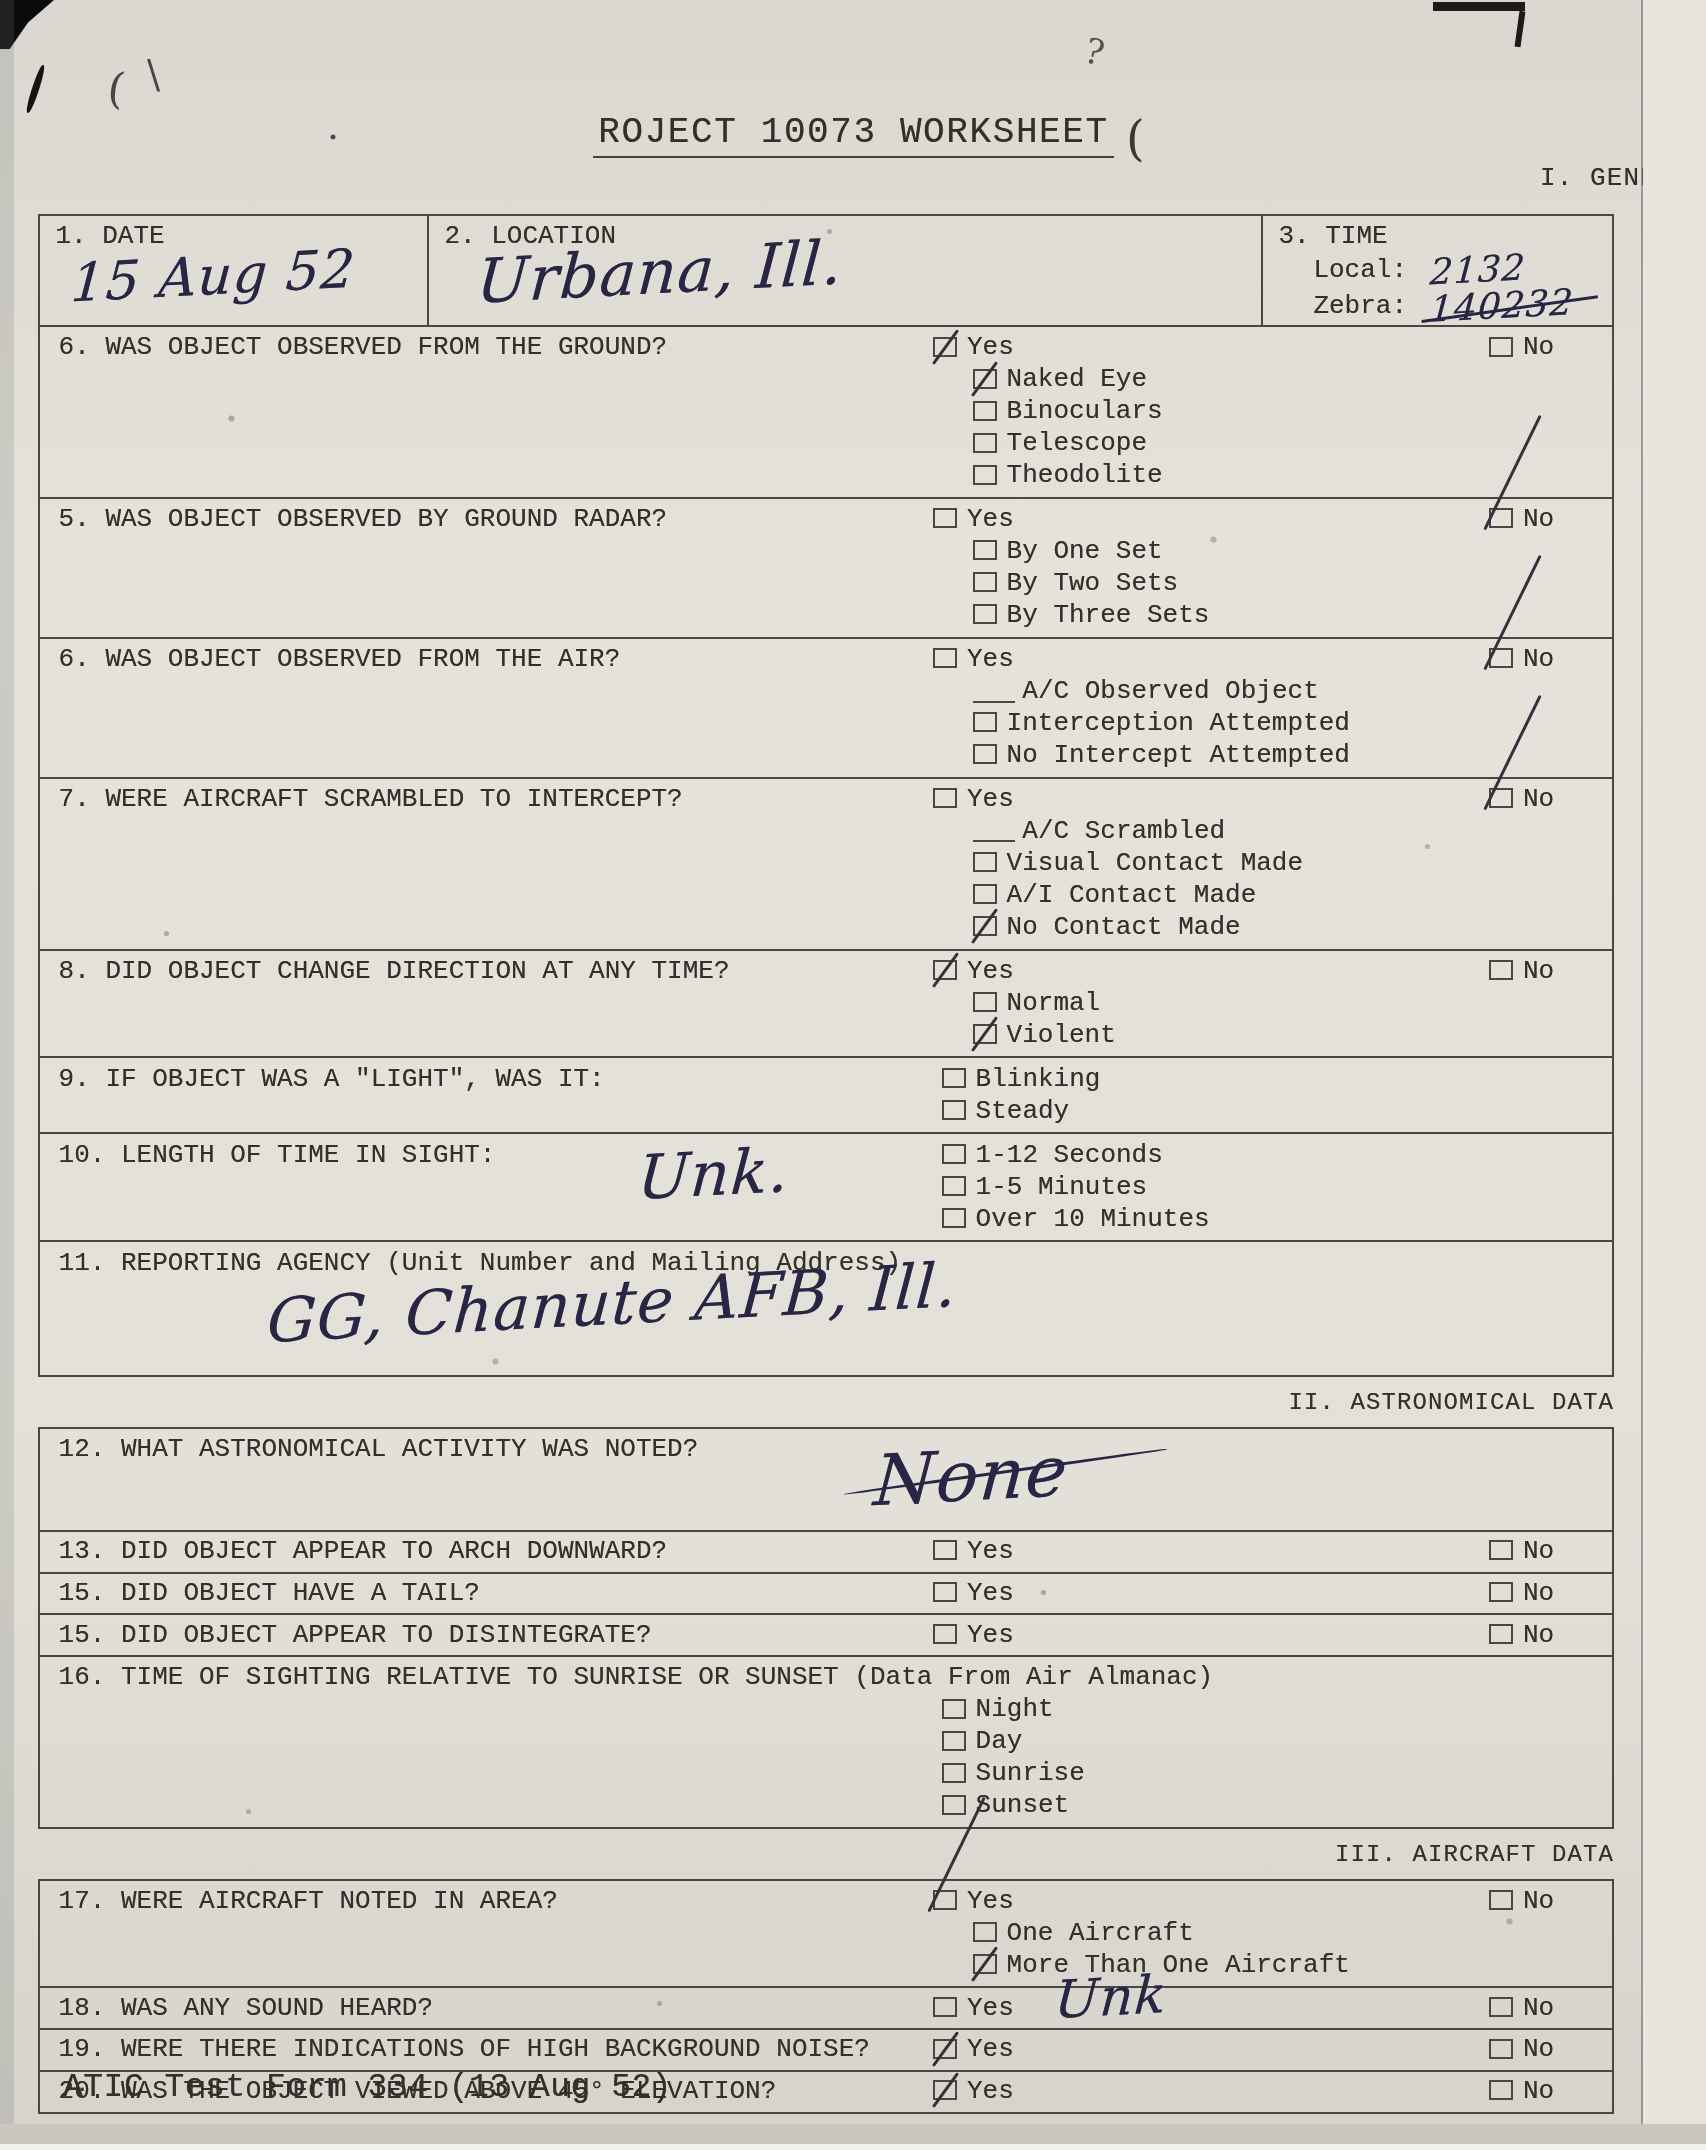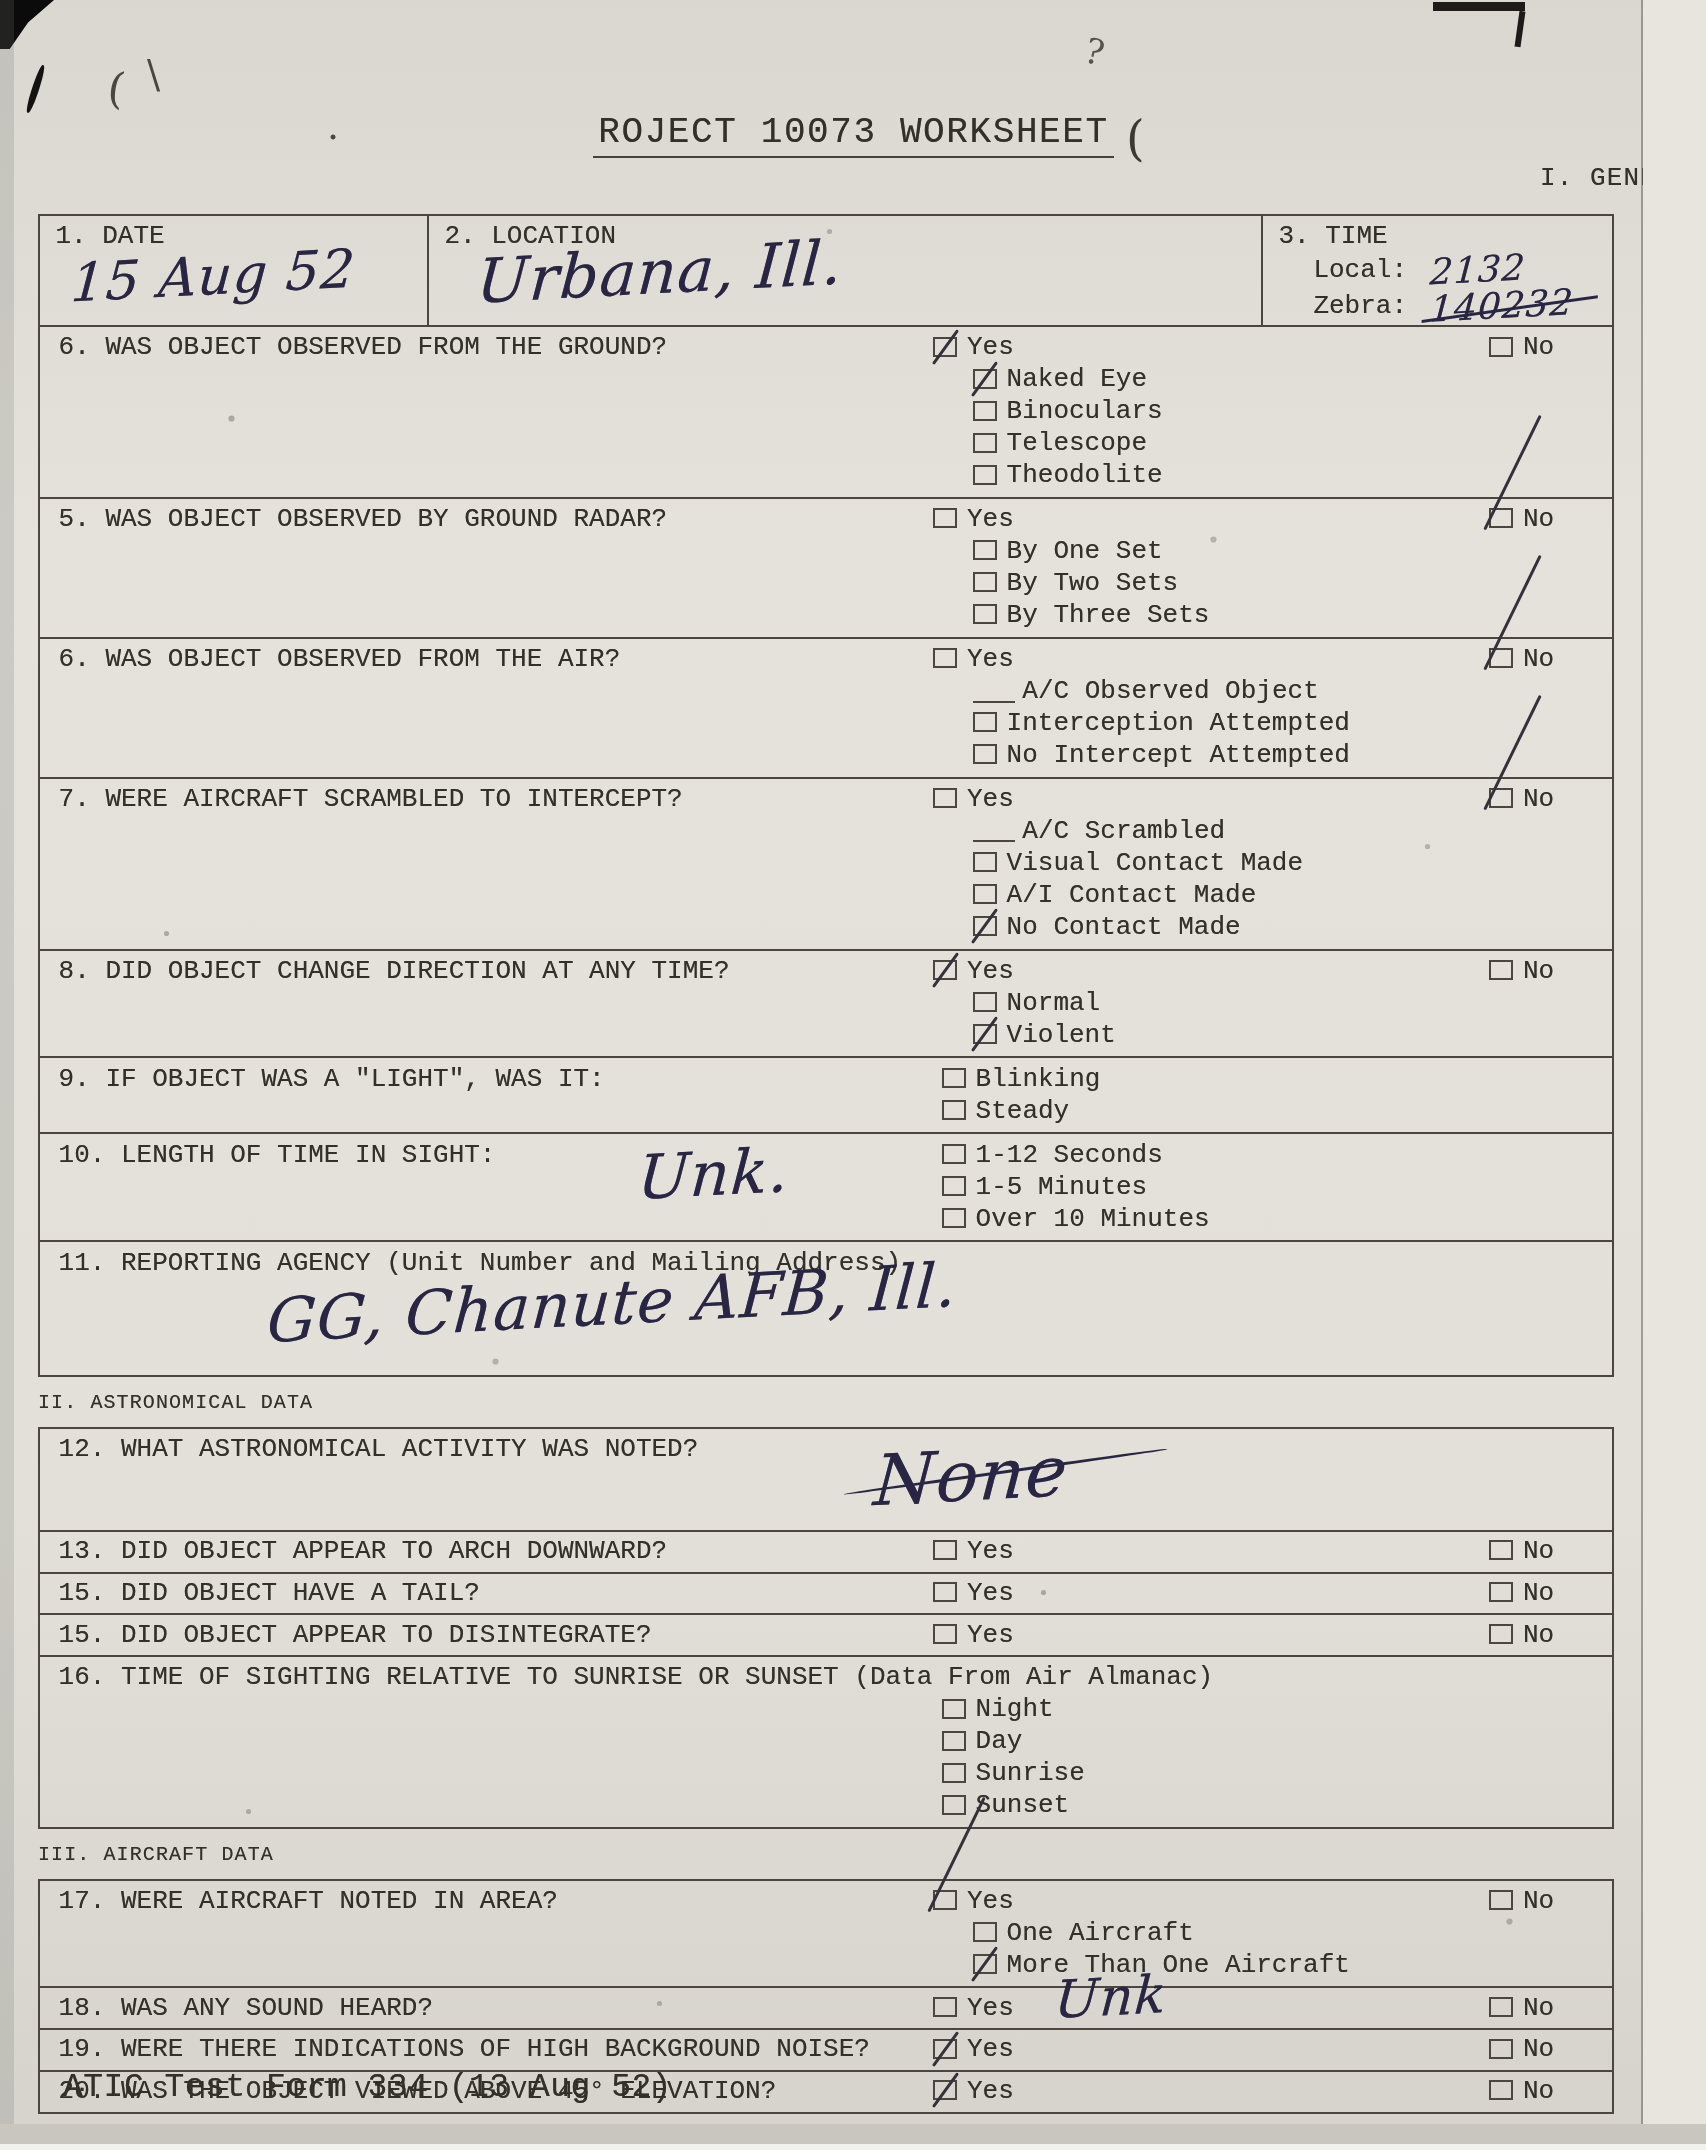--- a/index.html
+++ b/index.html
@@ -25,21 +25,21 @@
   .opts.alt{margin-left:883px}
   .opts.pullup{margin-top:-32px}
   .opt{white-space:nowrap}
   .box{position:relative;display:inline-block;width:24px;height:20px;border:2.2px solid #4b4740;
        vertical-align:-2.2px;margin-right:10px}
   .blankline{display:inline-block;width:42px;height:20px;border-bottom:2.2px solid #4b4740;
        vertical-align:-4.4px;margin-right:7.7px}
   .box.checked::after{content:"";position:absolute;width:2.7px;height:42px;background:#34313c;
        left:8.8px;top:-13px;transform:rotate(36deg);border-radius:1.6px}
   .box.slash-long::after{height:127px;top:-101px;left:20px;transform:rotate(26deg)}
-  .sechead{text-align:left;font-size:20px;margin:10px 0 7.7px;letter-spacing:1.1px}
+  .sechead{text-align:right;font-size:24px;margin:10px 0 7.7px;letter-spacing:1.1px}
   .footer{position:absolute;left:63px;top:2069px;font-size:33px;letter-spacing:0.5px}
   
   .hrow{display:flex;height:109px}
   .hcell{padding:4.4px 0 0 15.4px}
   .hcell + .hcell{border-left:2.2px solid #4b4740}
   .hc1{width:387px}.hc2{width:834px}.hc3{flex:1}
   .timeline{padding-left:35px;line-height:35px;white-space:nowrap}
   
   .hw{font-family:"DejaVu Serif",serif;font-style:italic;color:#282644;letter-spacing:1.1px;
       display:inline-block;transform:rotate(-3deg) skewX(-7deg)}

